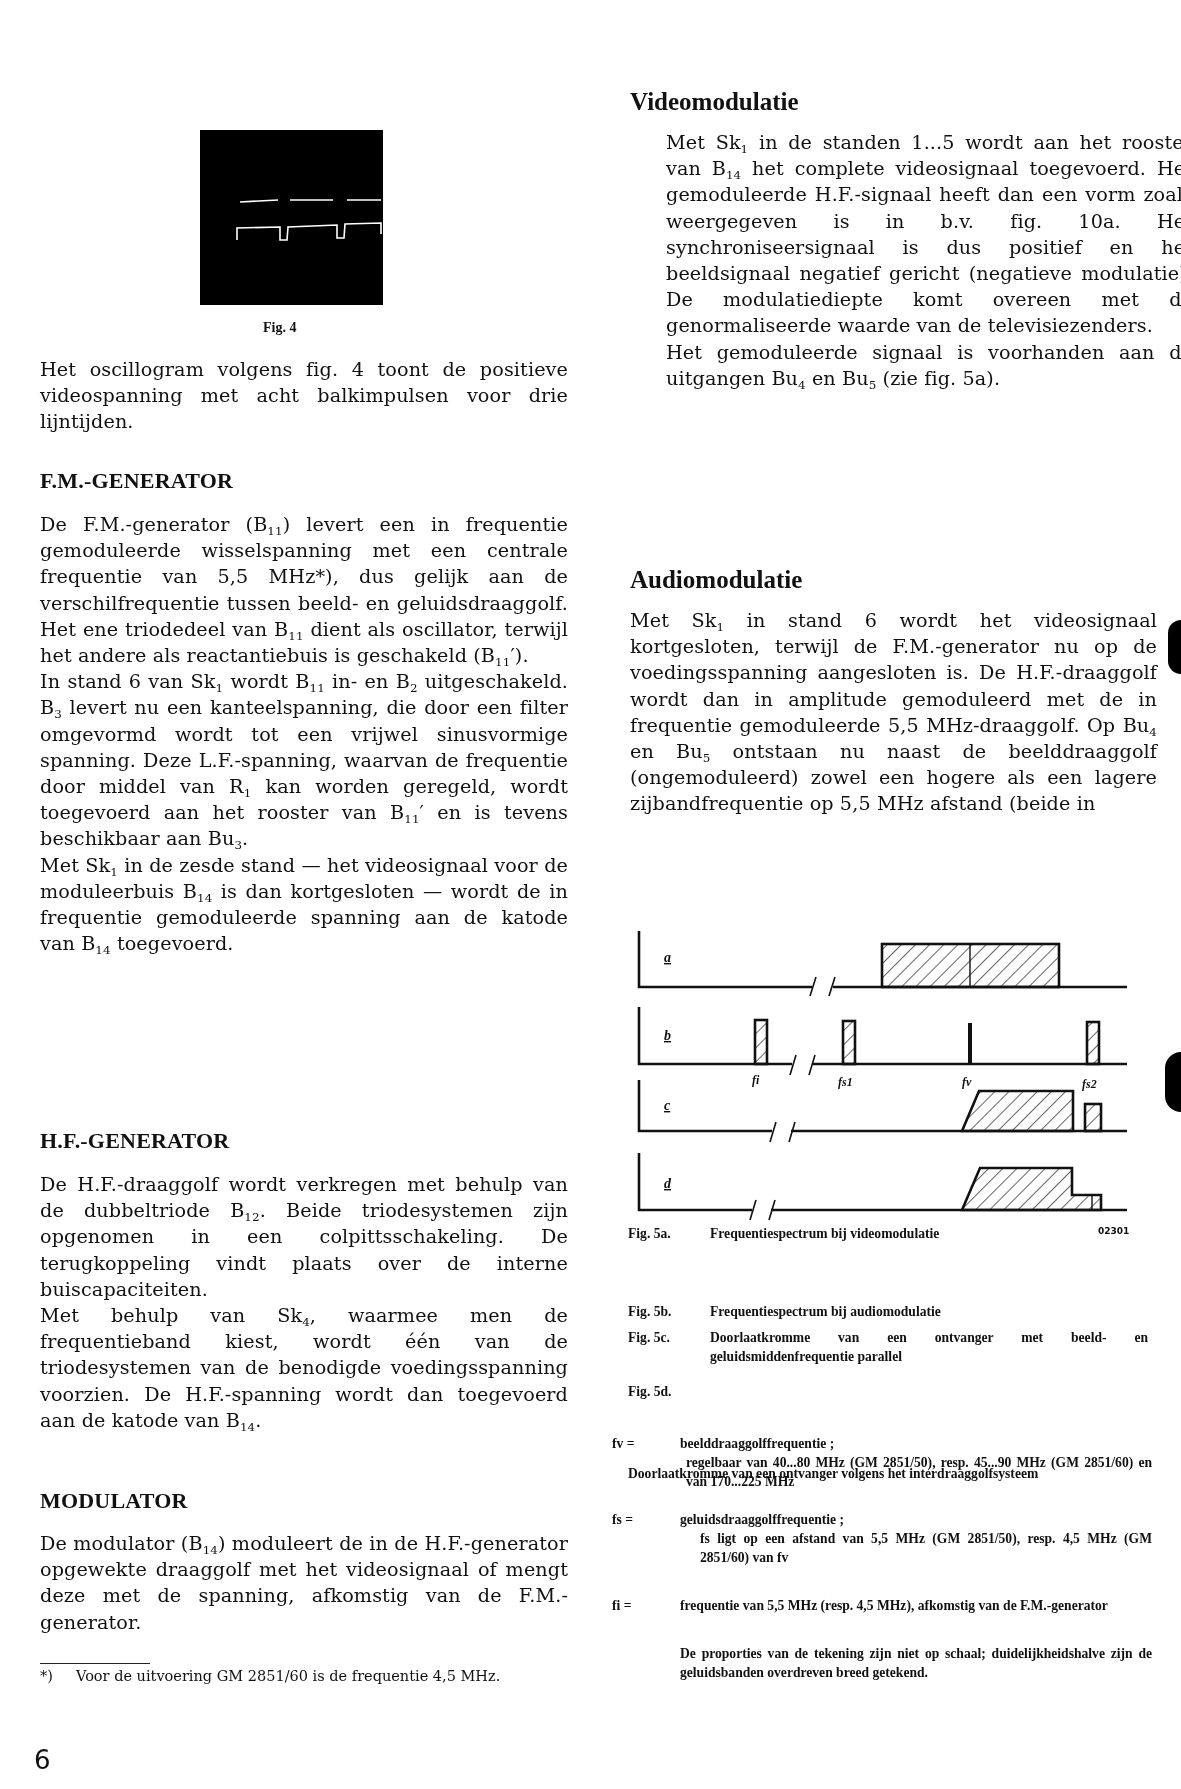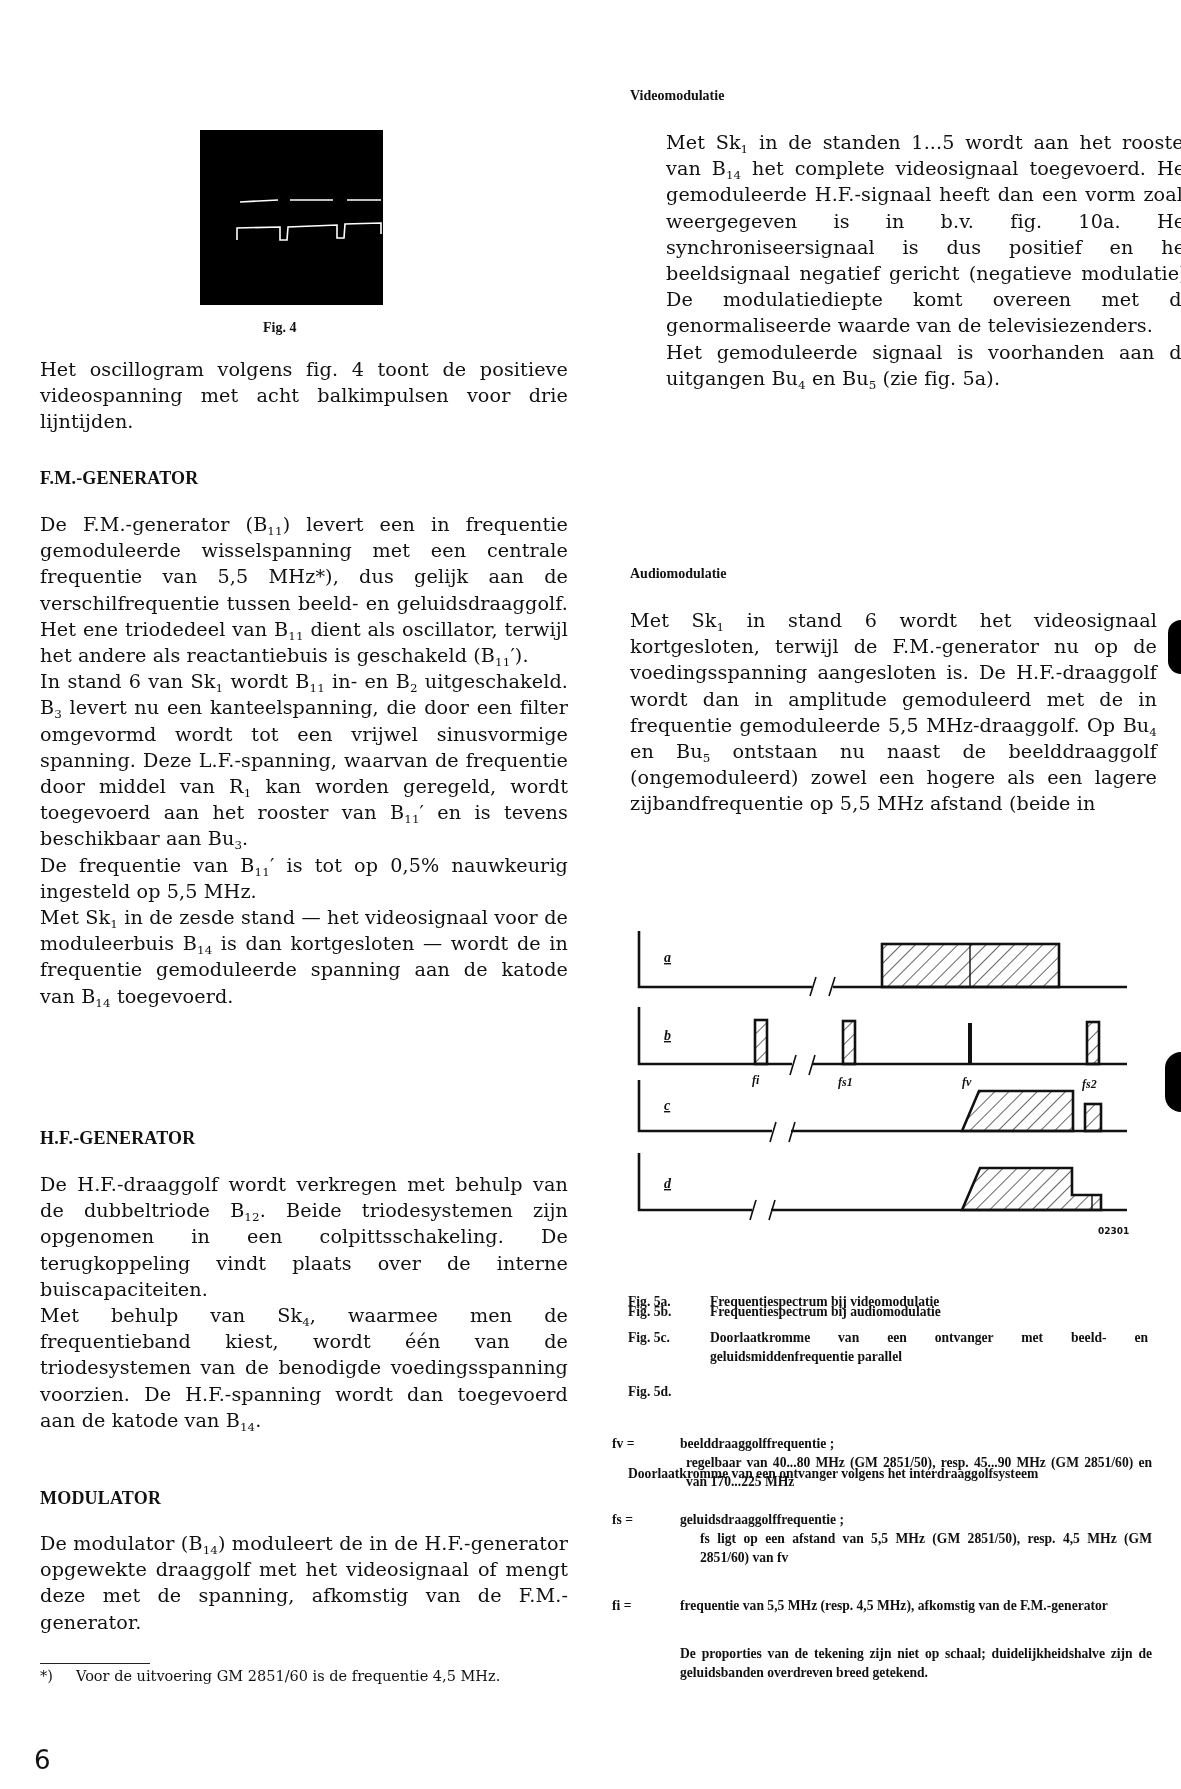--- a/index.html
+++ b/index.html
@@ -1,20 +1,20 @@
 <!DOCTYPE html>
 <html><head>
 <meta charset="utf-8">
 <style>
   html, body { margin:0; padding:0; background:#ffffff; }
   body { width:1181px; height:1789px; position:relative; overflow:hidden;
          font-family:"DejaVu Serif", "Liberation Serif", serif; color:#111; }
   .p { font-size:19.2px; line-height:26.2px; text-align:justify; margin:0; letter-spacing:0.1px; }
-  .h2 { font-family:"Liberation Serif", serif; font-weight:bold; font-size:18px; margin:0; letter-spacing:0.2px; }
-  .h3 { font-family:"Liberation Serif", serif; font-weight:bold; font-size:14px; margin:0; }
+  .h2 { font-family:"Liberation Serif", serif; font-weight:bold; font-size:22px; margin:0; letter-spacing:0.2px; }
+  .h3 { font-family:"Liberation Serif", serif; font-weight:bold; font-size:25px; margin:0; }
   sub { font-size:62%; line-height:0; vertical-align:-0.35em; }
   .abs { position:absolute; }
   .osc { position:absolute; left:200px; top:130px; width:183px; height:175px; background:#000; }
   .figlabel { position:absolute; left:263px; top:320px; font-weight:bold; font-family:"Liberation Serif", serif; font-size:14px; }
   .cap { font-family:"Liberation Serif", serif; font-weight:bold; font-size:13.6px; line-height:19px; }
   .caprow { position:absolute; left:628px; width:520px; display:flex; }
   .capkey { width:82px; flex:0 0 82px; }
   .captext { flex:1; text-align:justify; }
   .legrow { position:absolute; left:612px; width:540px; }
   .legsym { position:absolute; left:0; top:0; width:60px; }
@@ -39,21 +39,20 @@
 
 <div class="abs p" style="left:40px;top:357px;width:528px;">
   <span>Het oscillogram volgens fig. 4 toont de positieve videospanning met acht balkimpulsen voor drie lijntijden.</span>
 </div>
 
 <div class="abs h2" style="left:40px;top:468px;">F.M.-GENERATOR</div>
 
 <div class="abs" style="left:40px;top:512px;width:528px;">
   <p class="p">De F.M.-generator (B<sub>11</sub>) levert een in frequentie gemoduleerde wisselspanning met een centrale frequentie van 5,5 MHz*), dus gelijk aan de verschilfrequentie tussen beeld- en geluidsdraaggolf. Het ene triodedeel van B<sub>11</sub> dient als oscillator, terwijl het andere als reactantiebuis is geschakeld (B<sub>11</sub>′).</p>
   <p class="p">In stand 6 van Sk<sub>1</sub> wordt B<sub>11</sub> in- en B<sub>2</sub> uitgeschakeld. B<sub>3</sub> levert nu een kanteelspanning, die door een filter omgevormd wordt tot een vrijwel sinusvormige spanning. Deze L.F.-spanning, waarvan de frequentie door middel van R<sub>1</sub> kan worden geregeld, wordt toegevoerd aan het rooster van B<sub>11</sub>′ en is tevens beschikbaar aan Bu<sub>3</sub>.</p>
-  <p class="p">De frequentie van B<sub>11</sub>′ is tot op 0,5% nauwkeurig ingesteld op 5,5 MHz.</p>
   <p class="p">Met Sk<sub>1</sub> in de zesde stand — het videosignaal voor de moduleerbuis B<sub>14</sub> is dan kortgesloten — wordt de in frequentie gemoduleerde spanning aan de katode van B<sub>14</sub> toegevoerd.</p>
 </div>
 
 <div class="abs h2" style="left:40px;top:1128px;">H.F.-GENERATOR</div>
 
 <div class="abs" style="left:40px;top:1172px;width:528px;">
   <p class="p">De H.F.-draaggolf wordt verkregen met behulp van de dubbeltriode B<sub>12</sub>. Beide triodesystemen zijn opgenomen in een colpittsschakeling. De terugkoppeling vindt plaats over de interne buiscapaciteiten.</p>
   <p class="p">Met behulp van Sk<sub>4</sub>, waarmee men de frequentieband kiest, wordt één van de triodesystemen van de benodigde voedingsspanning voorzien. De H.F.-spanning wordt dan toegevoerd aan de katode van B<sub>14</sub>.</p>
 </div>
 
@@ -129,21 +128,21 @@
     <text x="44" y="288" text-decoration="underline">d</text>
     <text x="132" y="184" font-size="12">fi</text>
     <text x="218" y="186" font-size="12">fs1</text>
     <text x="342" y="186" font-size="12">fv</text>
     <text x="462" y="188" font-size="12">fs2</text>
   </g>
   <text x="478" y="334" font-family="DejaVu Sans, sans-serif" font-weight="bold" font-size="9" fill="#111">02301</text>
 </svg>
 
 <div class="cap">
-  <div class="caprow" style="top:1292px;">
+  <div class="caprow" style="top:1224px;">
     <span class="capkey">Fig. 5a.</span>
     <span class="captext">Frequentiespectrum bij videomodulatie</span>
   </div>
   <div class="caprow" style="top:1302px;">
     <span class="capkey">Fig. 5b.</span>
     <span class="captext">Frequentiespectrum bij audiomodulatie</span>
   </div>
   <div class="caprow" style="top:1328px;">
     <span class="capkey">Fig. 5c.</span>
     <span class="captext">Doorlaatkromme van een ontvanger met beeld- en geluidsmiddenfrequentie parallel</span>

